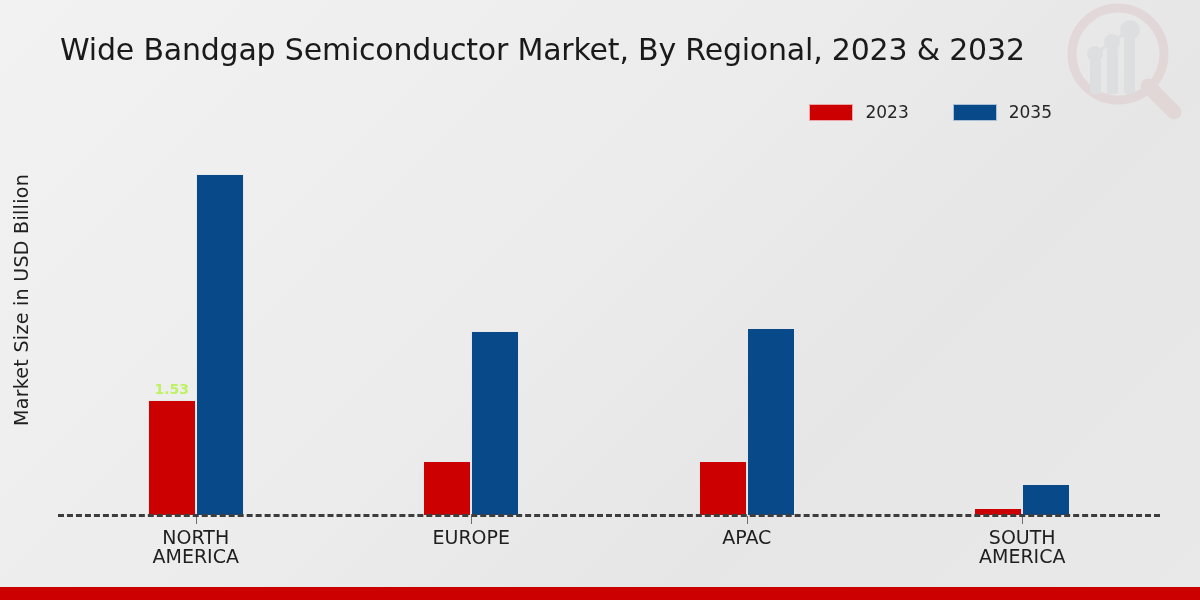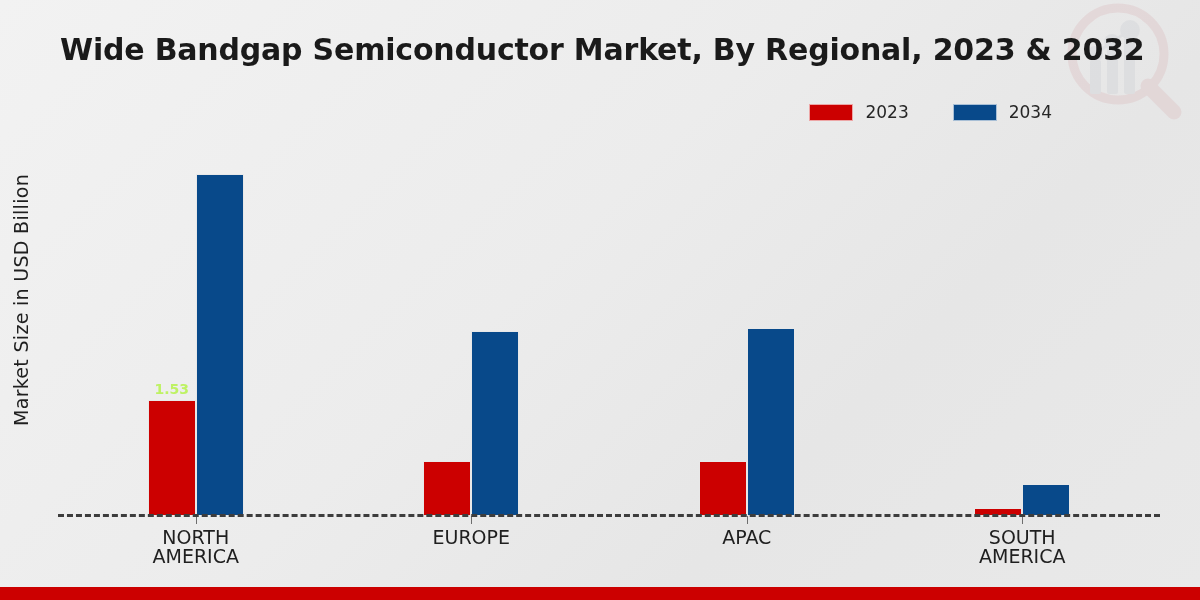--- a/index.html
+++ b/index.html
@@ -28,21 +28,21 @@
     opacity: 0.30;
     pointer-events: none;
   }
 
   
   .chart-title {
     position: absolute;
     left: 60px;
     top: 32px;
     font-size: 30px;
-    font-weight: 700;
+    font-weight: 400;
     color: #1a1a1a;
     letter-spacing: -0.2px;
     white-space: nowrap;
   }
 
   
   .legend {
     position: absolute;
     right: 148px;
     top: 102px;
@@ -188,21 +188,21 @@
 
   <div class="chart-title">Wide Bandgap Semiconductor Market, By Regional, 2023 &amp; 2032</div>
 
   <div class="legend">
     <div class="legend-item">
       <span class="legend-swatch" style="background:#cc0000"></span>
       <span class="legend-label">2023</span>
     </div>
     <div class="legend-item">
       <span class="legend-swatch" style="background:#08498a"></span>
-      <span class="legend-label">2034</span>
+      <span class="legend-label">2035</span>
     </div>
   </div>
 
   <div class="y-axis-title">
     <span>Market Size in USD Billion</span>
   </div>
 
   <div class="plot">
     <div class="groups" id="groups">
         <div class="group">

